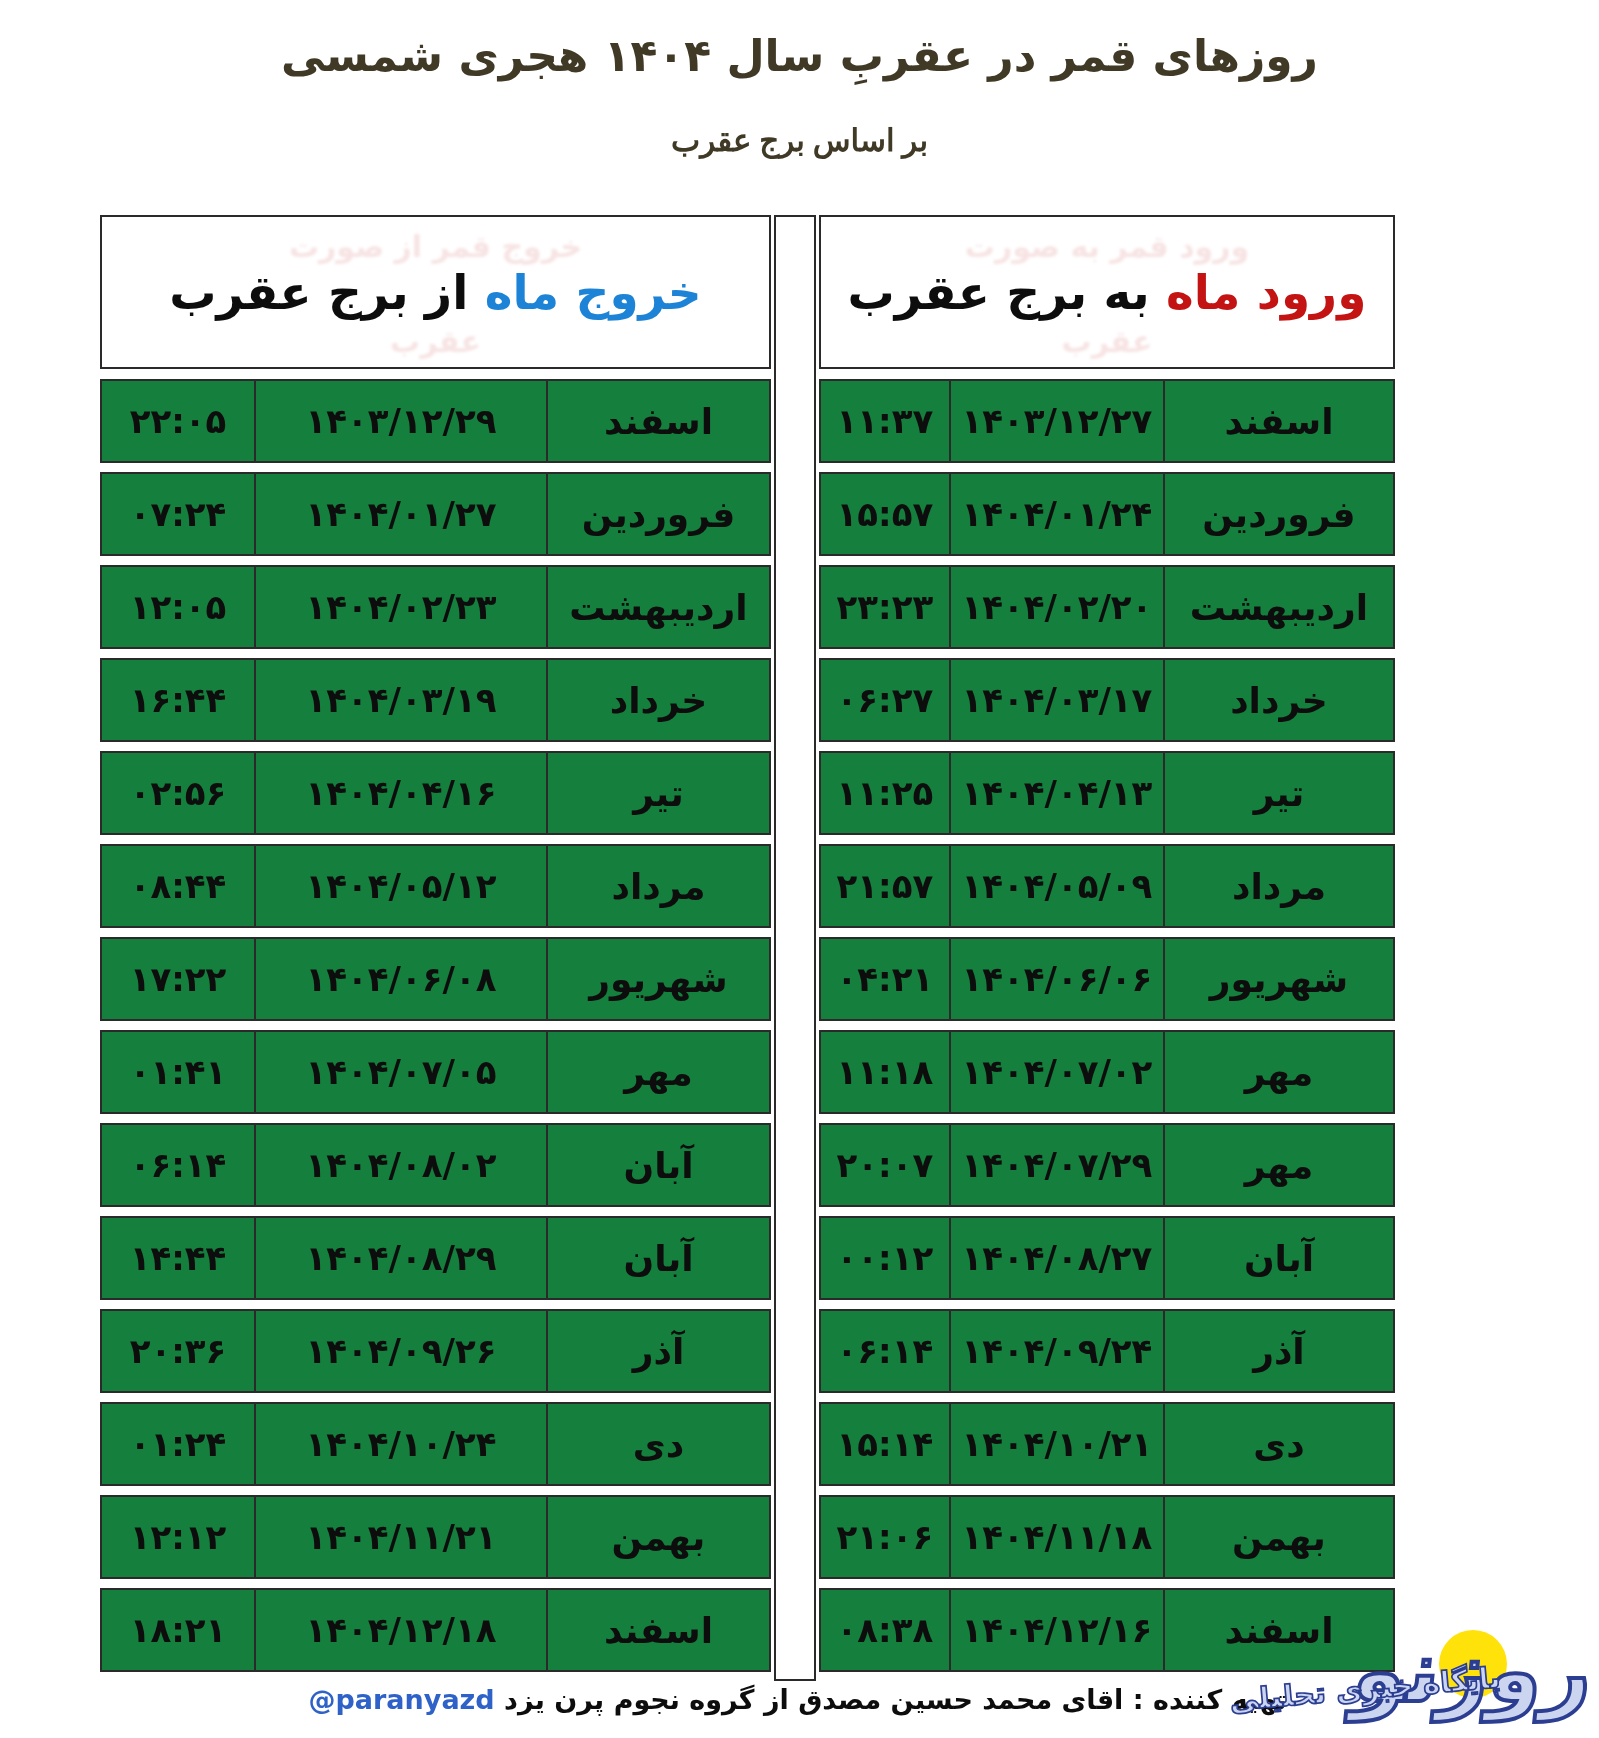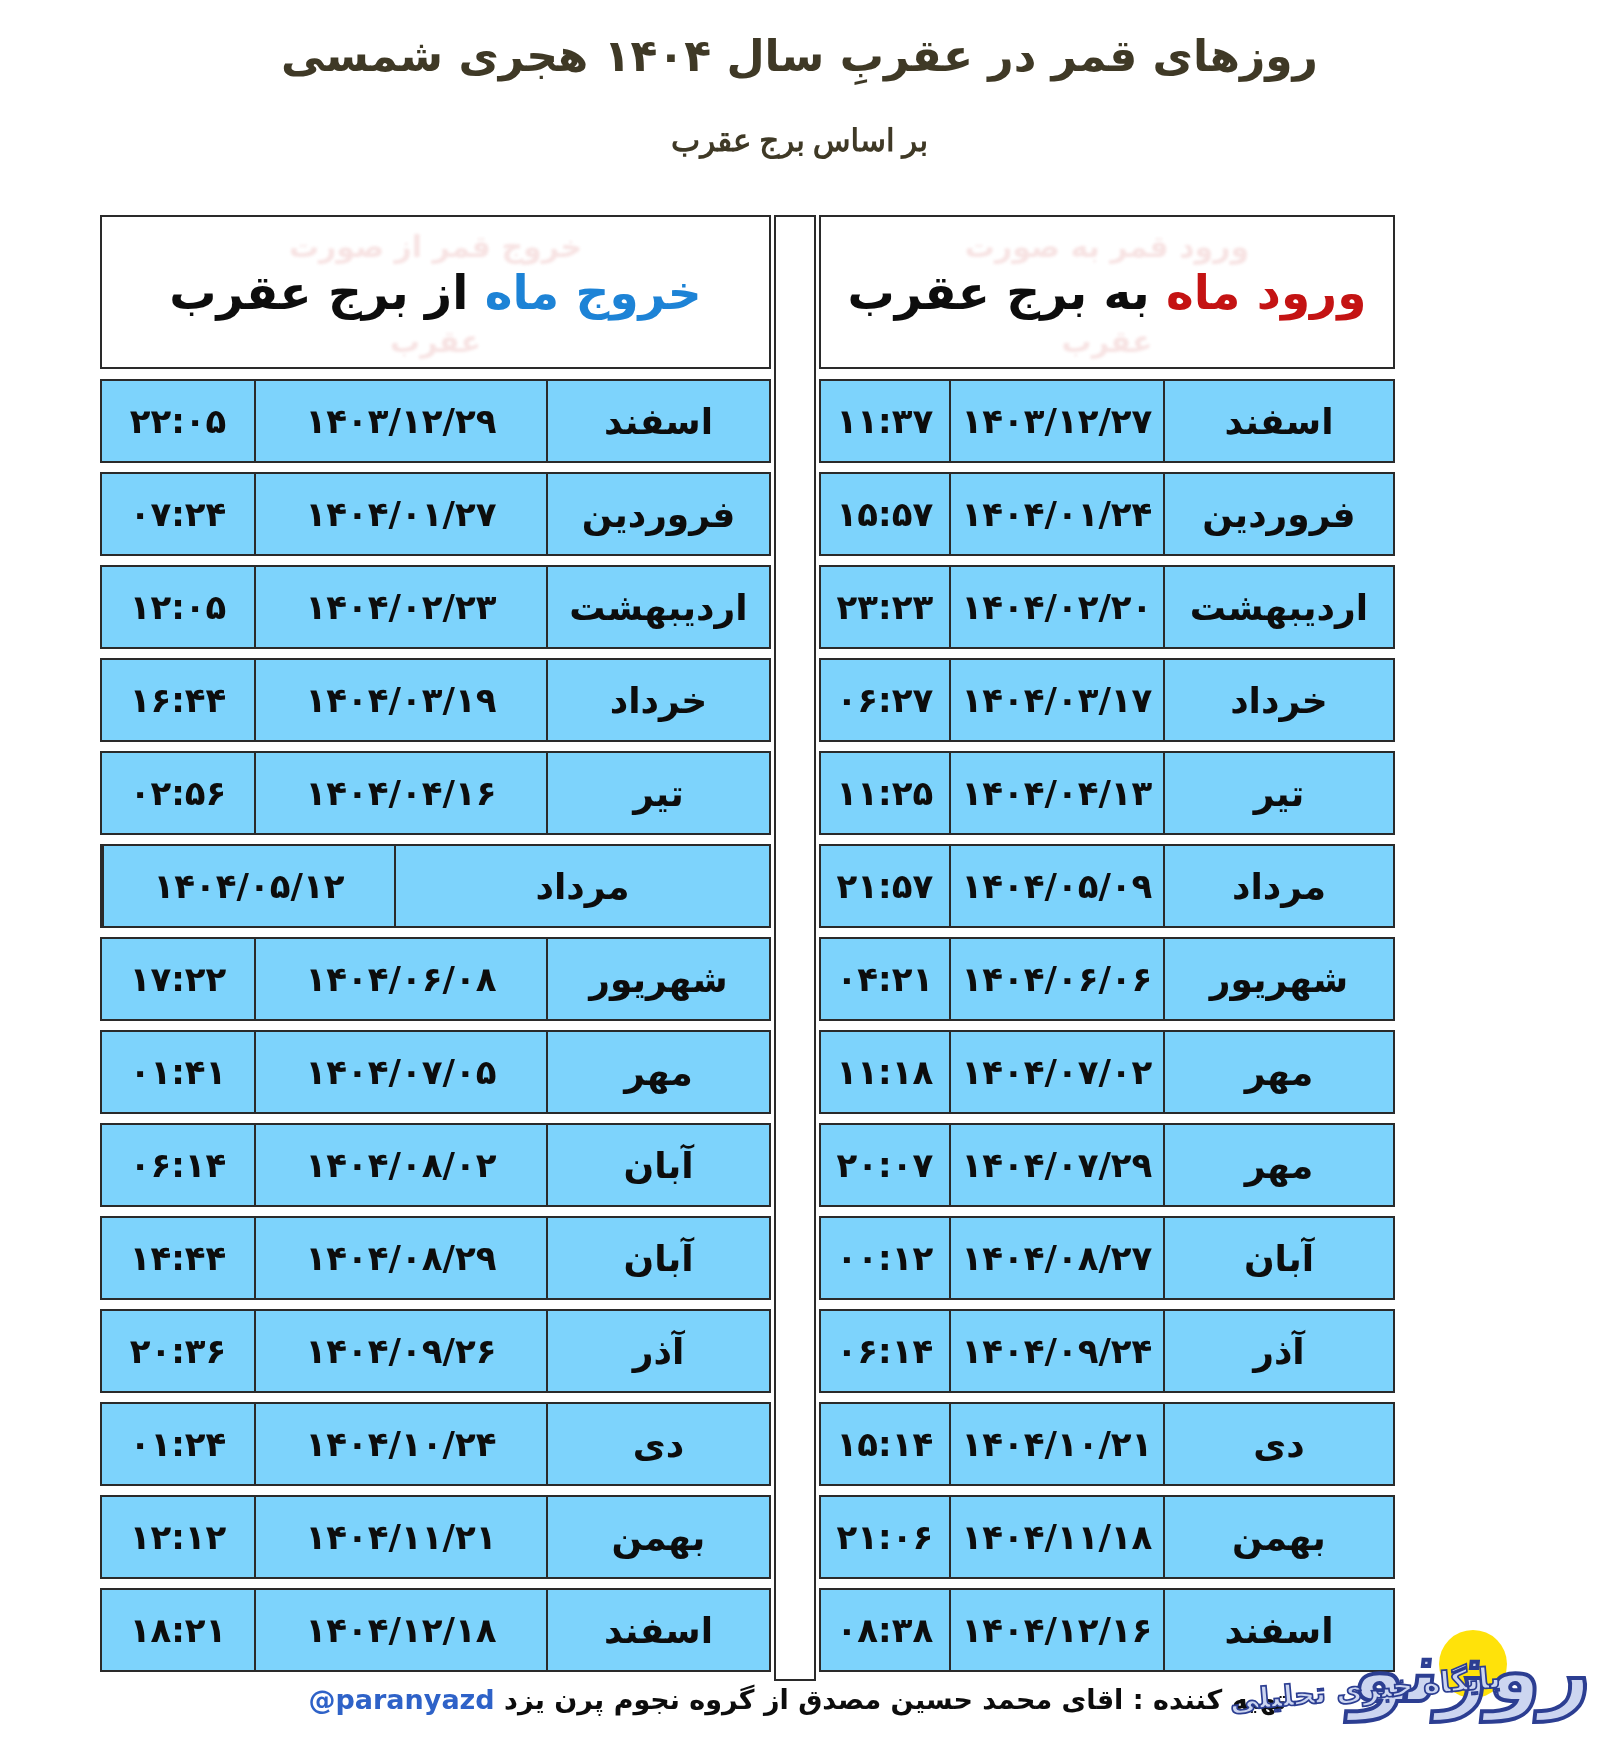--- a/index.html
+++ b/index.html
@@ -26,21 +26,21 @@
   .accent-red{color:var(--entry-accent,#c41313);}
   .accent-blue{color:var(--exit-accent,#1d83d6);}
 
   .ghost{position:absolute;left:0;right:0;text-align:center;z-index:0;
          color:#cc4747;opacity:.15;filter:blur(1.5px);
          font-size:30px;font-weight:bold;}
   .ghost-top{top:12px;}
   .ghost-bottom{bottom:8px;}
 
   .row{display:flex;height:80px;margin-bottom:9px;border:2px solid var(--table-border,#2a2a2a);
-       align-items:stretch;background:#7dd3fc;}
+       align-items:stretch;background:#15803d;}
   .cell{display:flex;align-items:center;justify-content:center;
         font-weight:bold;font-size:34px;letter-spacing:1px;}
   .c-date{border-left:2px solid var(--table-border,#2a2a2a);
           border-right:2px solid var(--table-border,#2a2a2a);}
   .c-month{flex:1;font-size:36px;letter-spacing:0;}
   .t-exit .c-time{width:152px;}
   .t-exit .c-date{width:290px;}
   .t-entry .c-time{width:128px;}
   .t-entry .c-date{width:212px;}
 
@@ -103,20 +103,21 @@
     <div class="cell c-month" dir="rtl">خرداد</div>
   </div>
 
   <div class="row" dir="ltr">
     <div class="cell c-time" dir="ltr">۰۲:۵۶</div>
     <div class="cell c-date" dir="ltr">۱۴۰۴/۰۴/۱۶</div>
     <div class="cell c-month" dir="rtl">تیر</div>
   </div>
 
   <div class="row" dir="ltr">
+    <div class="cell c-time" dir="ltr">۰۸:۴۴</div>
     <div class="cell c-date" dir="ltr">۱۴۰۴/۰۵/۱۲</div>
     <div class="cell c-month" dir="rtl">مرداد</div>
   </div>
 
   <div class="row" dir="ltr">
     <div class="cell c-time" dir="ltr">۱۷:۲۲</div>
     <div class="cell c-date" dir="ltr">۱۴۰۴/۰۶/۰۸</div>
     <div class="cell c-month" dir="rtl">شهریور</div>
   </div>
 

